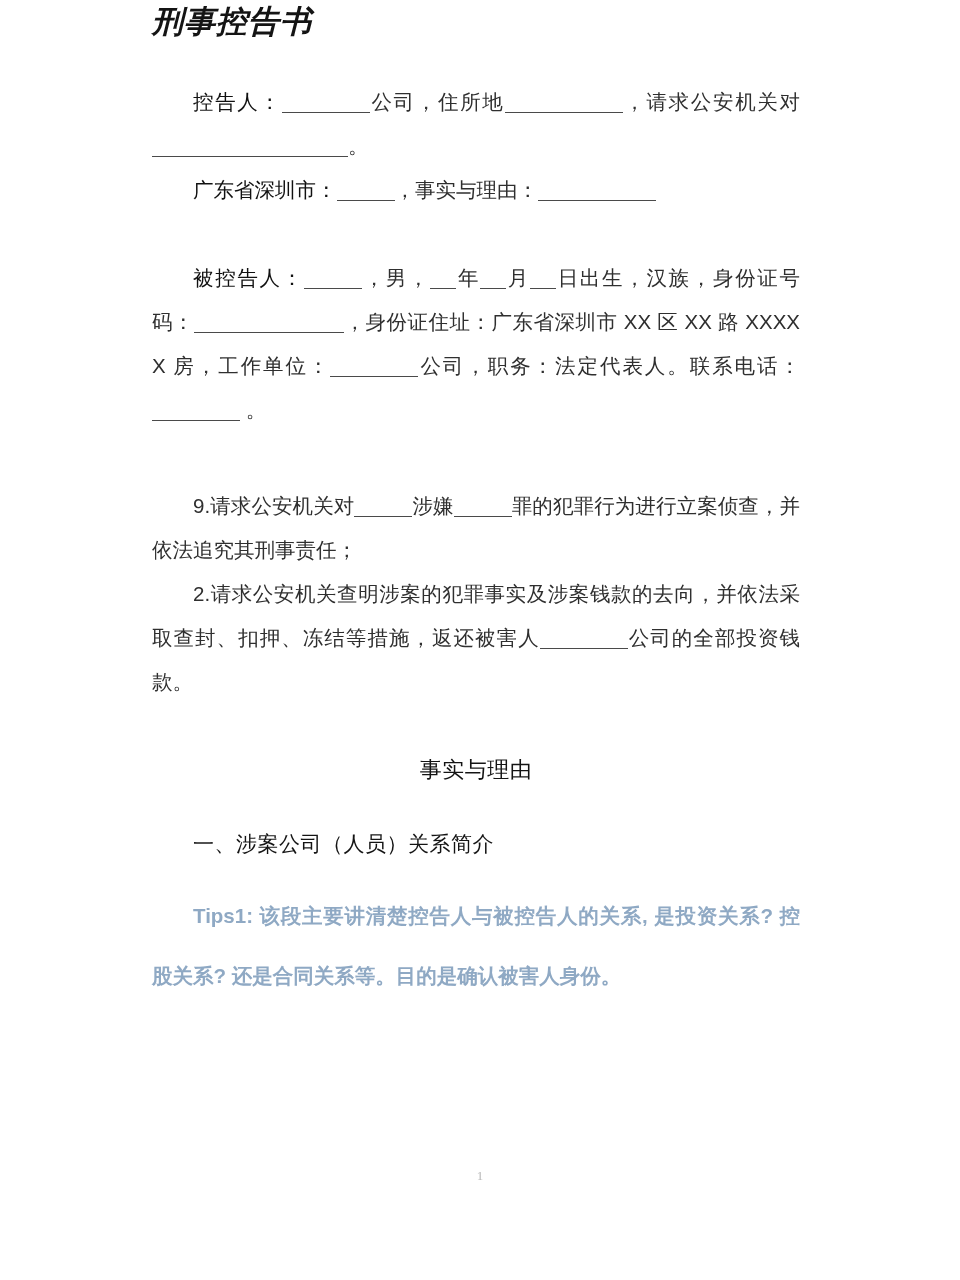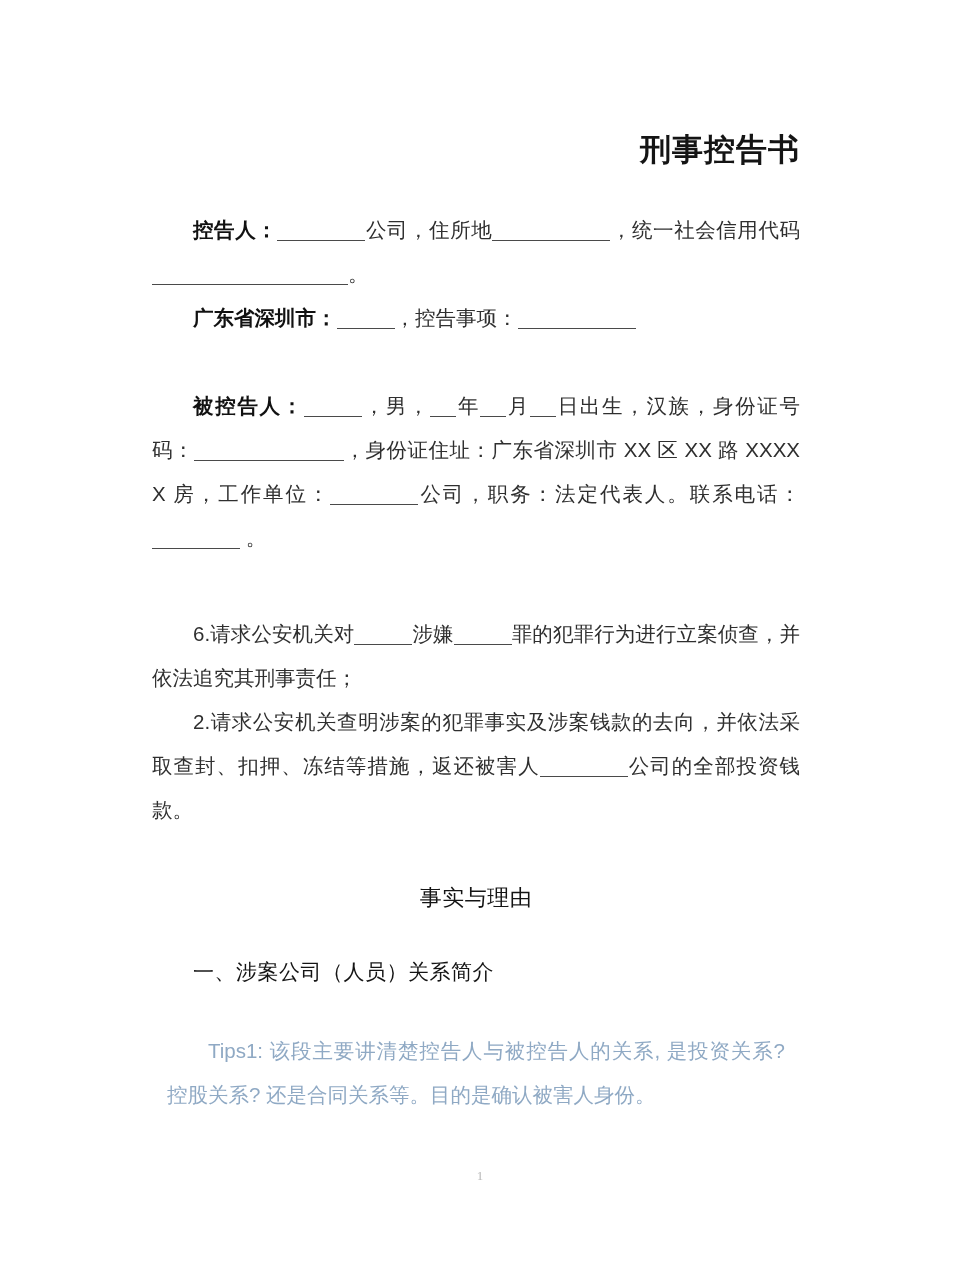--- a/index.html
+++ b/index.html
@@ -23,45 +23,45 @@
   }
   .content {
     position: absolute;
     left: 152px;
     top: 0;
     width: 648px;
   }
 
   
   .doc-title {
-    text-align: right;
+    text-align: left;
     font-size: 31px;
     font-weight: bold;
     letter-spacing: 1px;
     color: #141414;
     margin: 0;
-    padding-top: 128px;
     line-height: 44px;
+    font-style: italic;
   }
 
   
   .para {
     font-size: 20.5px;
     line-height: 44px;
     text-align: justify;
     text-justify: inter-ideograph;
     color: #2f2f2f;
     margin: 0;
     word-break: break-all;
   }
   .indent {
     text-indent: 41px;
   }
   .lbl {
-    font-weight: bold;
+    font-weight: normal;
     color: #111111;
   }
 
   
   .blank {
     display: inline-block;
     border-bottom: 1.6px solid #4a4a4a;
     vertical-align: -4px;
     height: 20px;
   }
@@ -88,26 +88,27 @@
     color: #141414;
     line-height: 44px;
     margin: 0;
     text-indent: 41px;
     letter-spacing: 0.5px;
   }
 
   
   .tips {
     font-size: 20.5px;
-    line-height: 44px;
+    line-height: 60px;
     text-align: justify;
     text-justify: inter-ideograph;
-    margin: 15px;
+    margin: 0;
     text-indent: 41px;
     word-break: break-all;
+    font-weight: bold;
   }
 
   
   .sp-20 { height: 20px; }
   .sp-30 { height: 30px; }
   .sp-36 { height: 36px; }
   .sp-44 { height: 44px; }
   .sp-52 { height: 52px; }
 
   
@@ -126,32 +127,32 @@
 <body style="background: rgb(255, 255, 255);">
 
 <div class="page">
 
   <div class="content">
 
     <h1 class="doc-title">刑事控告书</h1>
 
     <div class="sp-36"></div>
 
-    <p class="para indent"><span class="lbl">控告人：</span><span class="blank b-md"></span><span>公司，住所地</span><span class="blank b-lg"></span><span>，统一社会信用代码</span><span class="blank b-xxl"></span><span>。</span></p>
+    <p class="para indent"><span class="lbl">控告人：</span><span class="blank b-md"></span><span>公司，住所地</span><span class="blank b-lg"></span><span>，请求公安机关对</span><span class="blank b-xxl"></span><span>。</span></p>
 
-    <p class="para indent"><span class="lbl">广东省深圳市：</span><span class="blank b-sm"></span><span>，控告事项：</span><span class="blank b-lg"></span></p>
+    <p class="para indent"><span class="lbl">广东省深圳市：</span><span class="blank b-sm"></span><span>，事实与理由：</span><span class="blank b-lg"></span></p>
 
     <div class="sp-44"></div>
 
     <p class="para indent"><span class="lbl">被控告人：</span><span class="blank b-sm"></span><span>，男，</span><span class="blank b-xs"></span><span>年</span><span class="blank b-xs"></span><span>月</span><span class="blank b-xs"></span><span>日出生，汉族，身份证号码：</span><span class="blank b-xl"></span><span>，身份证住址：广东省深圳市 XX 区 XX 路 XXXXX 房，工作单位：</span><span class="blank b-md"></span><span>公司，职务：法定代表人。联系电话：</span><span class="blank b-md"></span>&nbsp;<span>。</span></p>
 
     <div class="sp-52"></div>
 
 
-    <p class="para indent"><span>6.请求公安机关对</span><span class="blank b-sm"></span><span>涉嫌</span><span class="blank b-sm"></span><span>罪的犯罪行为进行立案侦查，并依法追究其刑事责任；</span></p>
+    <p class="para indent"><span>9.请求公安机关对</span><span class="blank b-sm"></span><span>涉嫌</span><span class="blank b-sm"></span><span>罪的犯罪行为进行立案侦查，并依法追究其刑事责任；</span></p>
 
     <p class="para indent"><span>2.请求公安机关查明涉案的犯罪事实及涉案钱款的去向，并依法采取查封、扣押、冻结等措施，返还被害人</span><span class="blank b-md"></span><span>公司的全部投资钱款。</span></p>
 
     <div class="sp-44"></div>
 
     <h2 class="section-center">事实与理由</h2>
 
     <div class="sp-30"></div>
 
     <h3 class="section-left">一、涉案公司（人员）关系简介</h3>

